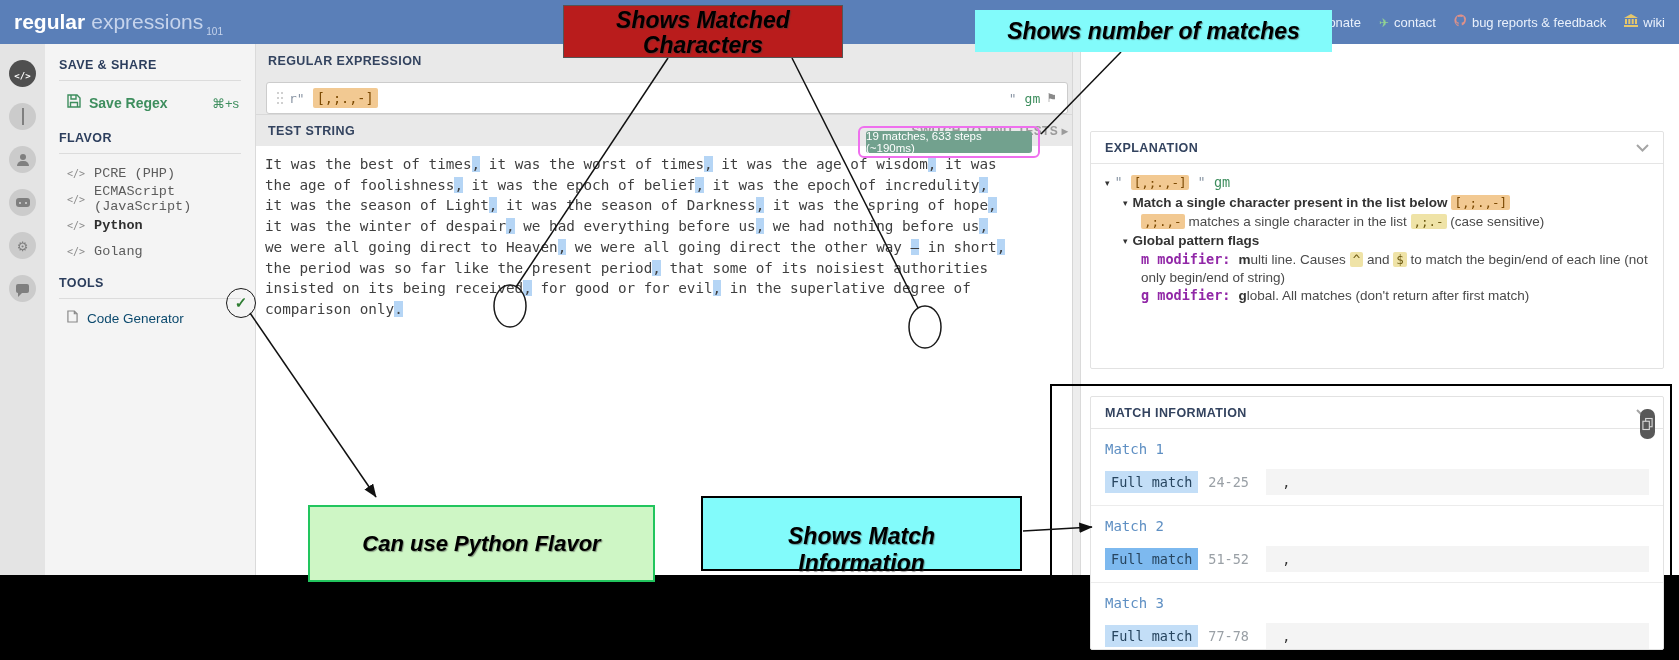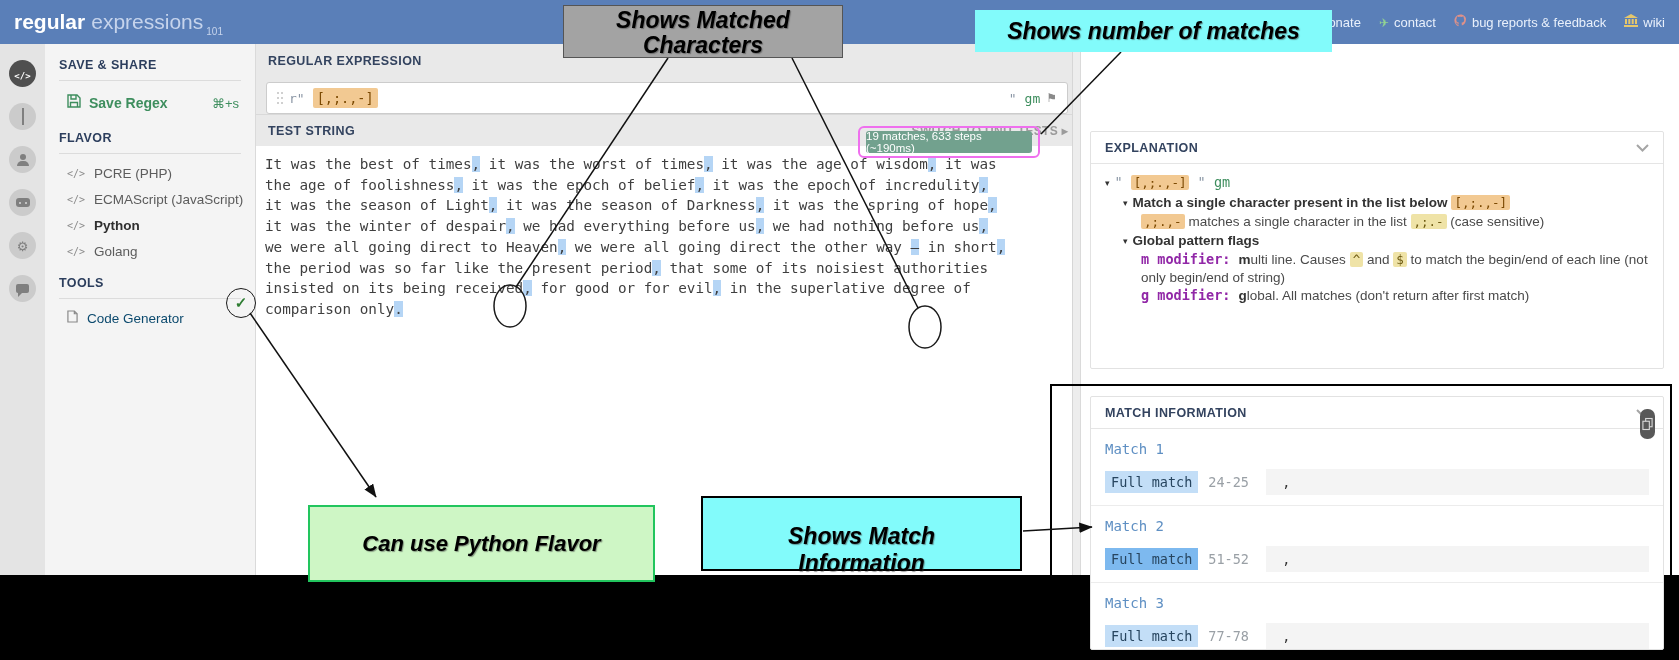--- a/index.html
+++ b/index.html
@@ -41,21 +41,21 @@
   
   .lpanel { width:211px; background:#f4f4f4; border-right:1px solid #dadada; padding-top:14px; }
   .sect { font-size:12.5px; font-weight:bold; color:#2c3e5d; letter-spacing:.4px; margin:0 14px; height:16px; }
   .lpanel hr { border:none; border-top:1px solid #dcdcdc; margin:6px 14px 0 14px; }
   .saverow { display:flex; align-items:center; padding:0 16px 0 22px; height:20px; margin:12px 0 18px 0; cursor:pointer; }
   .saverow .slabel { font-size:14px; font-weight:bold; color:#3e8e5e; margin-left:8px; }
   .saverow .kbd { margin-left:auto; font-size:13px; color:#3e8e5e; }
   .flist { margin:6px 0 12px 0; }
   .frow { display:flex; align-items:center; height:26px; padding-left:22px; cursor:pointer; }
   .frow .ficon { font-family:"DejaVu Sans Mono", monospace; font-size:10px; color:#8a8a8a; margin-right:9px; }
-  .frow .flabel { font-size:13.5px; color:#5c5c5c; }
+  .frow .flabel { font-size:13.5px; color:#5c5c5c;font-family:Liberation Mono, monospace; }
   .frow.active .flabel { font-weight:bold; color:#2f2f2f; }
   .trow { display:flex; align-items:center; height:26px; padding-left:22px; margin-top:6px; cursor:pointer; }
   .trow .flabel { font-size:13.5px; color:#0c4a6e; margin-left:9px; }
 
   
   .cpanel { position:relative; width:824px; background:#e9e9e9; }
   .secbar { position:absolute; left:0; width:100%; height:34px; display:flex; align-items:center; padding:0 12px; }
   .secbar.top { top:0; }
   .secbar.ts { top:70px; height:32px; border-top:1px solid #d9d9d9; }
   .sectitle { font-size:12.5px; font-weight:bold; color:#33435f; letter-spacing:.4px; }
@@ -102,21 +102,21 @@
   .mrange { font-family:"DejaVu Sans Mono", monospace; font-size:13.5px; color:#9aa0a6; margin-left:10px; width:52px; align-self:center; }
   .mval { flex:1; margin-left:6px; background:#f4f4f4; font-family:"DejaVu Sans Mono", monospace; font-size:13.5px; color:#333; display:flex; align-items:center; padding-left:16px; }
   .copybtn { position:absolute; top:12px; right:8px; width:15px; height:30px; background:#585858; border:none; border-radius:7px; cursor:pointer; display:flex; align-items:center; justify-content:center; }
 
   
   .badge { position:absolute; left:866px; top:131px; width:166px; height:22px; background:#72a18e; border-radius:3px; color:#fff; font-size:11.5px; display:flex; align-items:center; justify-content:center; z-index:30; }
   .ring { position:absolute; left:858px; top:126px; width:182px; height:32px; border:2px solid #ef6fee; border-radius:6px; z-index:31; pointer-events:none; }
 
   
   .ann { position:absolute; font-style:italic; font-weight:bold; color:#000; text-align:center; z-index:70; text-shadow:1px 1px 1px rgba(60,60,60,.5); }
-  .ann-pink { left:563px; top:5px; width:280px; height:53px; background:#a3a3a3; border:1px solid #555; font-size:23px; line-height:25px; padding-top:2px; }
+  .ann-pink { left:563px; top:5px; width:280px; height:53px; background:#b91c1c; border:1px solid #555; font-size:23px; line-height:25px; padding-top:2px; }
   .ann-cyan1 { left:975px; top:10px; width:357px; height:42px; background:#82fbfb; font-size:23px; line-height:42px; }
   .ann-green { left:308px; top:505px; width:347px; height:77px; background:#cef6c5; border:2px solid #22c55e; font-size:22px; line-height:73px; z-index:72; }
   .ann-cyan2 { left:701px; top:496px; width:321px; height:75px; background:#82fbfb; border:2px solid #000; font-size:23px; line-height:27px; padding-top:25px; z-index:72; }
   .blackrect { position:absolute; left:1050px; top:384px; width:622px; height:270px; border:2px solid #000; z-index:40; pointer-events:none; }
   .checkcircle { position:absolute; left:226px; top:288px; width:30px; height:30px; border:1.6px solid #1a1a1a; border-radius:50%; display:flex; align-items:center; justify-content:center; z-index:60; }
   .chk { color:#2e7d32; font-size:15px; font-weight:bold; font-style:normal; }
   .overlay { position:absolute; left:0; top:0; width:1679px; height:660px; z-index:65; pointer-events:none; }
 </style>
 </head>
 <body>

